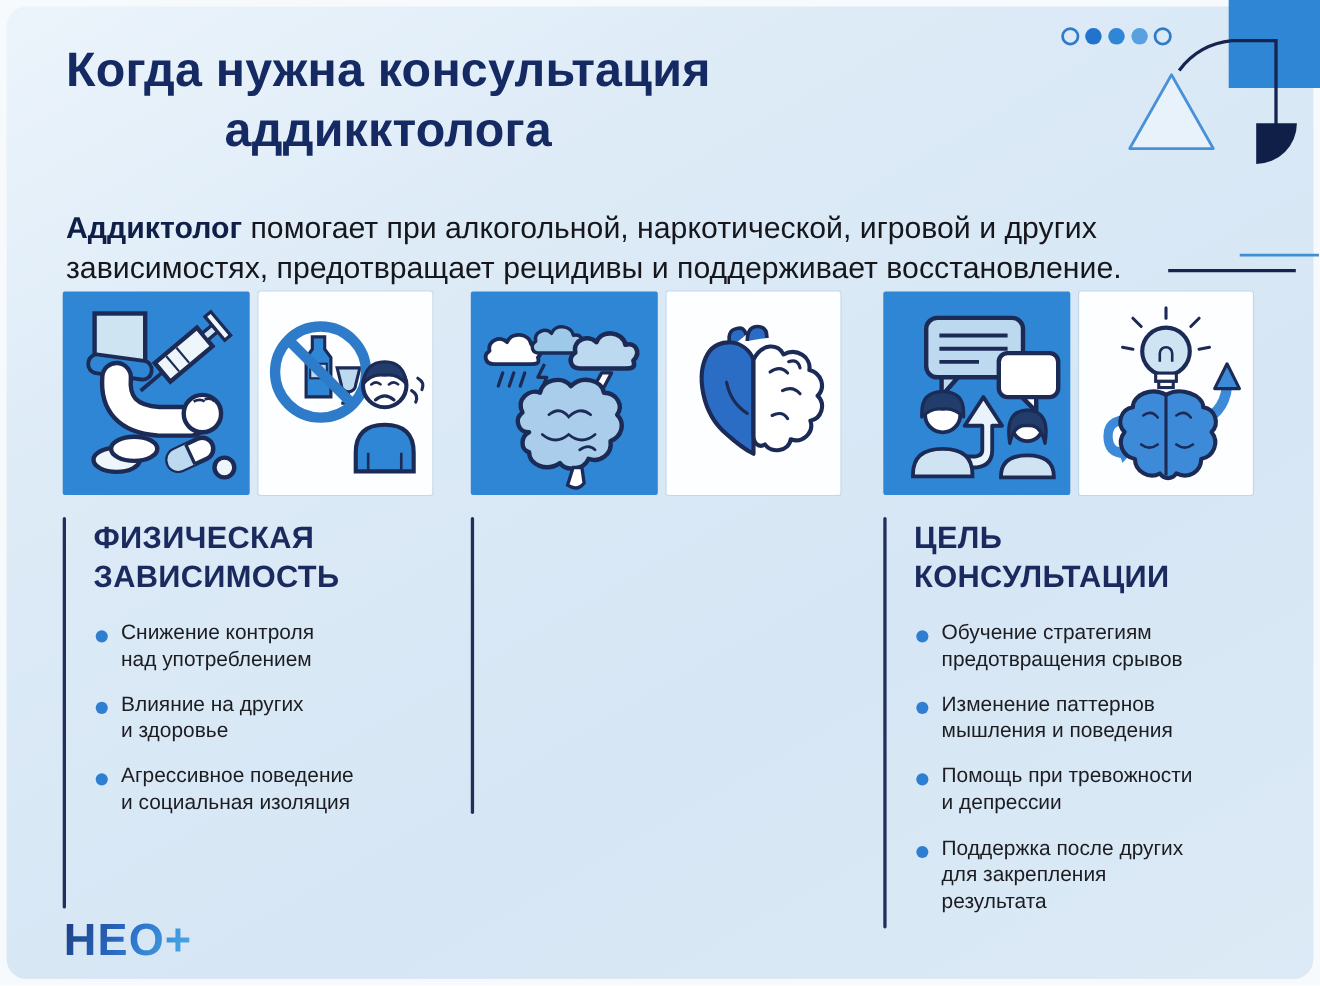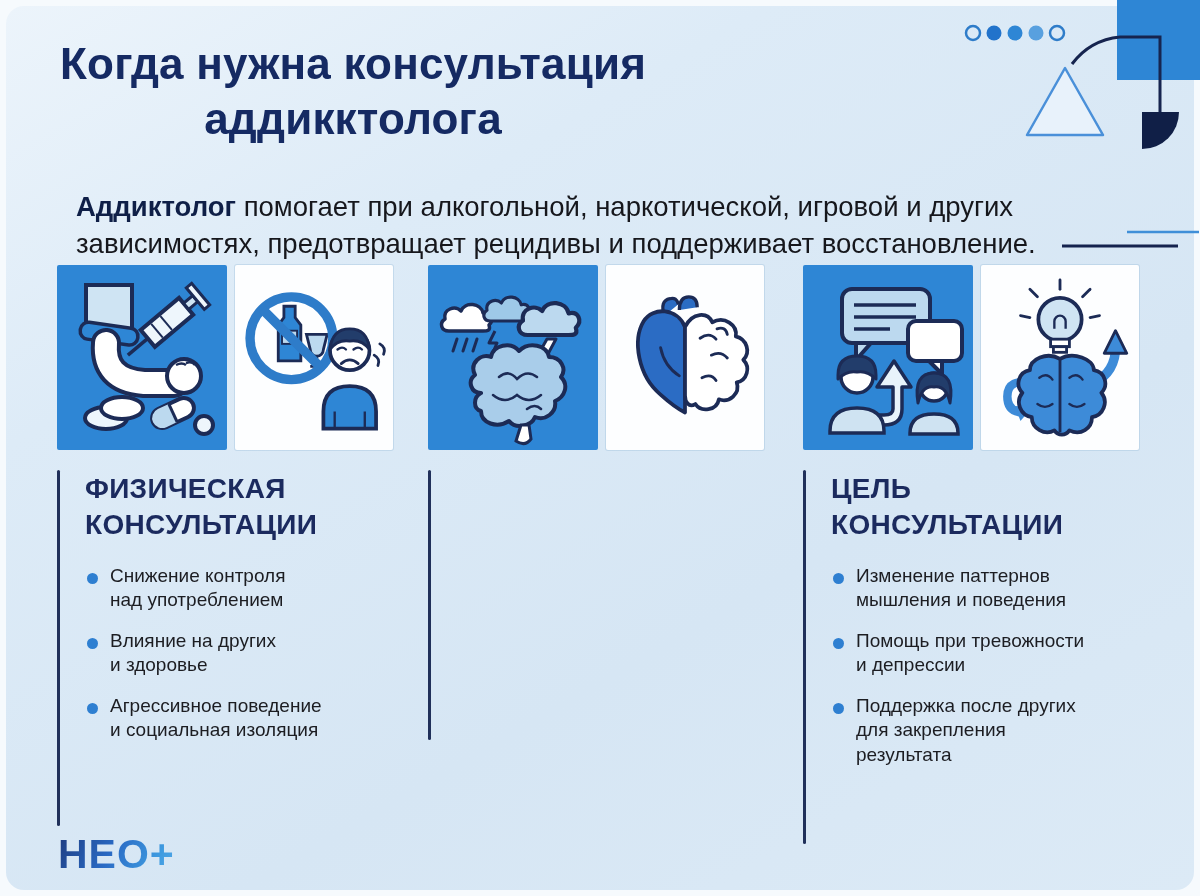--- a/index.html
+++ b/index.html
@@ -6,21 +6,21 @@
   .frame{position:relative;width:1200px;height:896px;overflow:hidden;
          font-family:"Liberation Sans", sans-serif;background:#f6fafd;}
   .canvas-bg{position:absolute;inset:6px;border-radius:18px;
          background:linear-gradient(150deg,#ecf4fb 0%,#ddebf7 28%,#d6e6f4 65%,#dceaf6 100%);}
   .layer{position:absolute;inset:0;}
 
   
   .title{position:absolute;left:60px;top:36px;margin:0;font-size:44px;font-weight:800;
          color:#152a63;line-height:1.26;white-space:pre-line;letter-spacing:0.2px;text-align:center;}
   .intro{position:absolute;left:60px;top:160px;max-width:1070px;font-size:27.5px;
-         line-height:1.38;color:#16171c;margin-left:16px;}
+         line-height:1.38;color:#16171c;}
   .intro b{font-weight:800;color:#0f1f47;}
 
   
   .decor{position:absolute;right:0;top:0;width:280px;height:260px;}
 
   
   .col{position:absolute;top:265px;width:348px;}
   .col1{left:57px}.col2{left:428px}.col3{left:803px}
   .tiles{display:flex;gap:8px;}
   .tile{height:185px;border-radius:2px;overflow:hidden;flex:none;}
@@ -119,21 +119,21 @@
             <path d="M148,90 q7,4 4,11 M154,78 q7,4 4,11" fill="none" stroke="#1c2b56" stroke-width="3" stroke-linecap="round"></path>
             <path d="M94,168 v-18 q0,-27 28,-27 q28,0 28,27 v18 z" fill="#2e86d5" stroke="#1c2b56" stroke-width="4"></path>
             <line x1="106" y1="150" x2="106" y2="168" stroke="#1c2b56" stroke-width="2.5"></line>
             <line x1="138" y1="150" x2="138" y2="168" stroke="#1c2b56" stroke-width="2.5"></line>
           </svg>
         </div>
       </div>
       <div class="divider"></div>
       <div class="text">
         <h2 class="heading">ФИЗИЧЕСКАЯ
-КОНСУЛЬТАЦИИ</h2>
+ЗАВИСИМОСТЬ</h2>
         <ul class="bullets">
           <li>Снижение контроля
 над употреблением</li>
           <li>Влияние на других
 и здоровье</li>
           <li>Агрессивное поведение
 и социальная изоляция</li>
         </ul>
       </div>
     </div>
@@ -214,20 +214,22 @@
             <line x1="84" y1="94" x2="84" y2="172" stroke="#1c2b56" stroke-width="3"></line>
             <path d="M62,114 q8,-6 14,2 M94,114 q8,-6 14,2 M60,142 q8,6 16,0 M94,142 q8,6 16,0" fill="none" stroke="#1c2b56" stroke-width="2.5" stroke-linecap="round"></path>
           </svg>
         </div>
       </div>
       <div class="divider"></div>
       <div class="text">
         <h2 class="heading">ЦЕЛЬ
 КОНСУЛЬТАЦИИ</h2>
         <ul class="bullets">
+          <li>Обучение стратегиям
+предотвращения срывов</li>
           <li>Изменение паттернов
 мышления и поведения</li>
           <li>Помощь при тревожности
 и депрессии</li>
           <li>Поддержка после других
 для закрепления
 результата</li>
         </ul>
       </div>
     </div>

